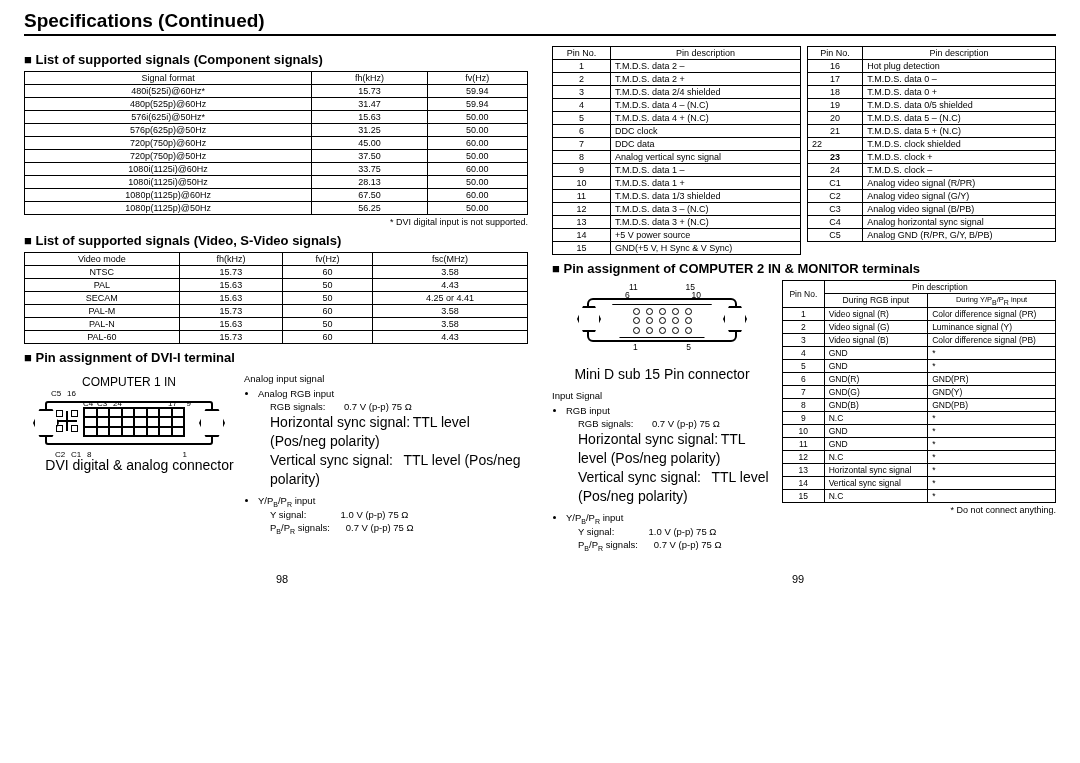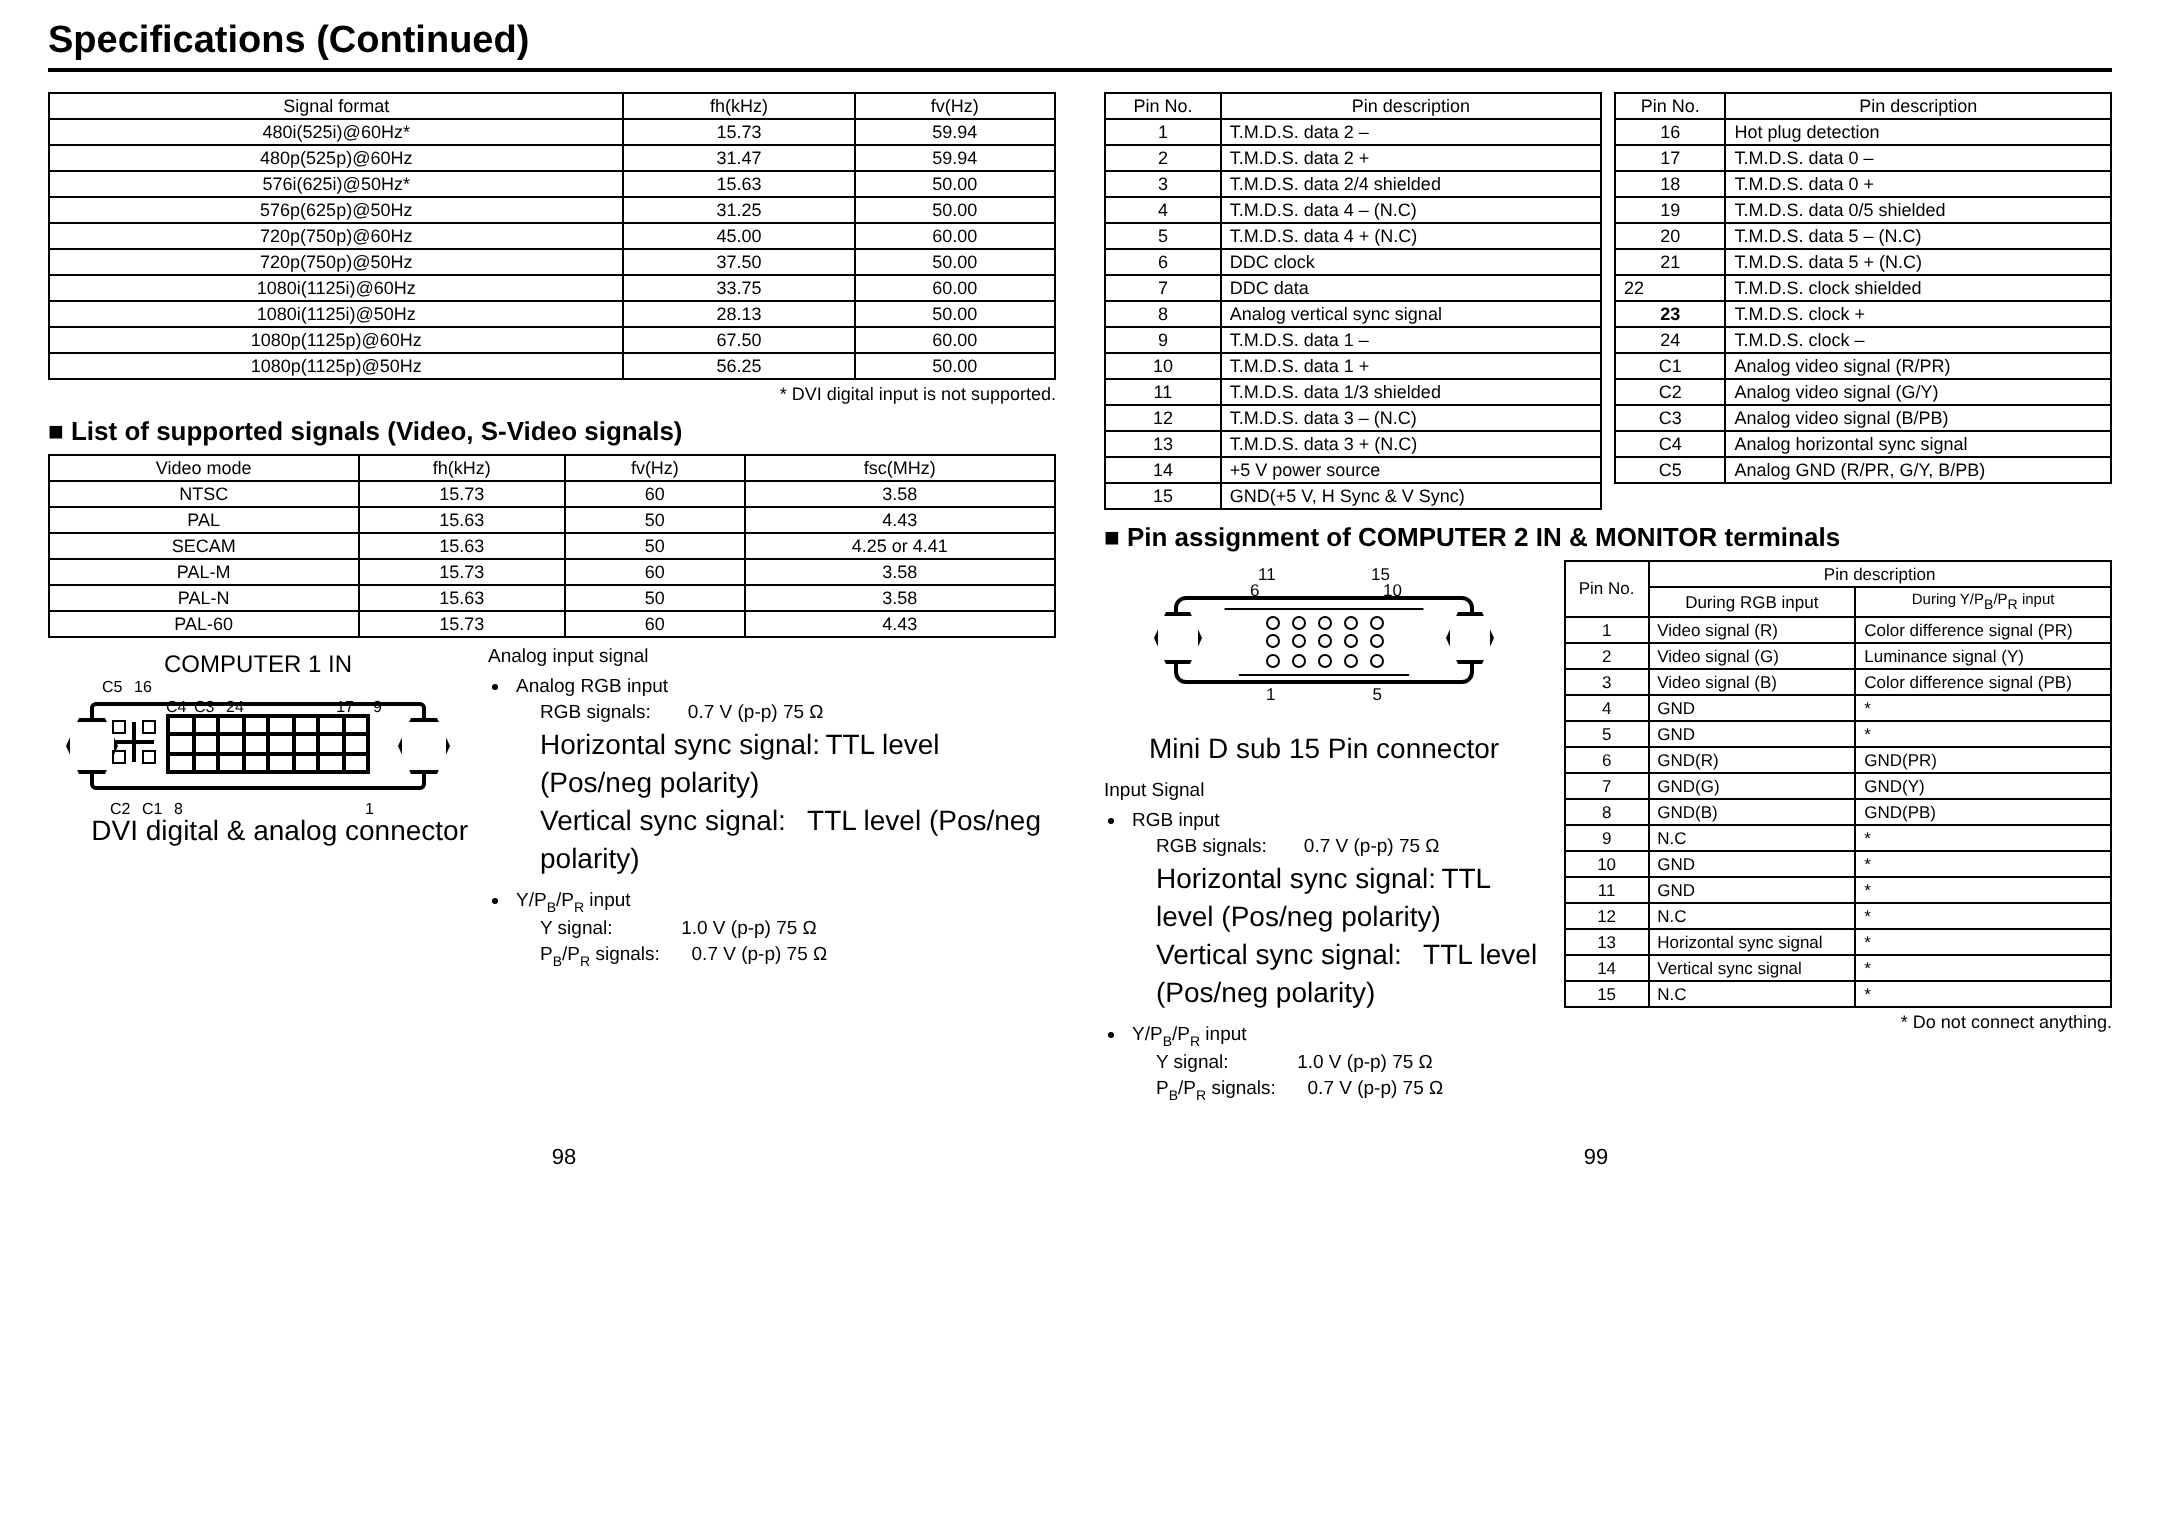--- a/index.html
+++ b/index.html
@@ -176,20 +176,21 @@
 </style>
 </head>
 <body>
 
 <div class="page-title">Specifications (Continued)</div>
 
 <div class="columns">
 
   <div class="col">
 
+    <div class="section-heading">List of supported signals (Component signals)</div>
     <table class="centered">
       <thead>
           <tr>
         <th>Signal format</th>
         <th>fh(kHz)</th>
         <th>fv(Hz)</th>
       </tr>
         </thead>
       <tbody id="sec1-body">
           <tr>
@@ -289,20 +290,21 @@
           </tr>
           <tr>
             <td>PAL-60</td>
             <td>15.73</td>
             <td>60</td>
             <td>4.43</td>
           </tr>
         </tbody>
     </table>
 
+    <div class="section-heading">Pin assignment of DVI-I terminal</div>
 
     <div class="twocol-flex">
       <div style="width:210px;">
         <div style="font-size:12px;text-align:center;margin:6px 0 2px 0;">COMPUTER 1 IN</div>
         <div class="dvi-box">
           <span class="dvi-labels" style="left:6px;top:-2px;">C5</span>
           <span class="dvi-labels" style="left:22px;top:-2px;">16</span>
           <span class="dvi-labels" style="left:38px;top:8px;">C4</span>
           <span class="dvi-labels" style="left:52px;top:8px;">C3</span>
           <span class="dvi-labels" style="left:68px;top:8px;">24</span>
@@ -341,21 +343,21 @@
             <span class="corner" style="left:-1px;top:-1px;"></span>
             <span class="corner" style="right:-1px;top:-1px;"></span>
             <span class="corner" style="left:-1px;bottom:-1px;"></span>
             <span class="corner" style="right:-1px;bottom:-1px;"></span>
           </div>
           <span class="dvi-labels" style="left:10px;bottom:-6px;">C2</span>
           <span class="dvi-labels" style="left:26px;bottom:-6px;">C1</span>
           <span class="dvi-labels" style="left:42px;bottom:-6px;">8</span>
           <span class="dvi-labels" style="right:26px;bottom:-6px;">1</span>
         </div>
-        <div class="small" style="text-align:right;margin-left:21px;">DVI digital &amp; analog connector</div>
+        <div class="small" style="text-align:center;margin-left:21px;">DVI digital &amp; analog connector</div>
       </div>
 
       <div class="bullet-block" style="flex:1;">
         <div class="hdr">Analog input signal</div>
         <ul>
           <li>
             <span>Analog RGB input</span>
             <div class="indent">
               <span>RGB signals:</span>&nbsp;&nbsp;&nbsp;&nbsp;&nbsp;&nbsp;&nbsp;<span>0.7 V (p-p) 75 Ω</span><br>
               <span class="small">Horizontal sync signal:</span>&nbsp;<span class="small">TTL level (Pos/neg polarity)</span><br>

